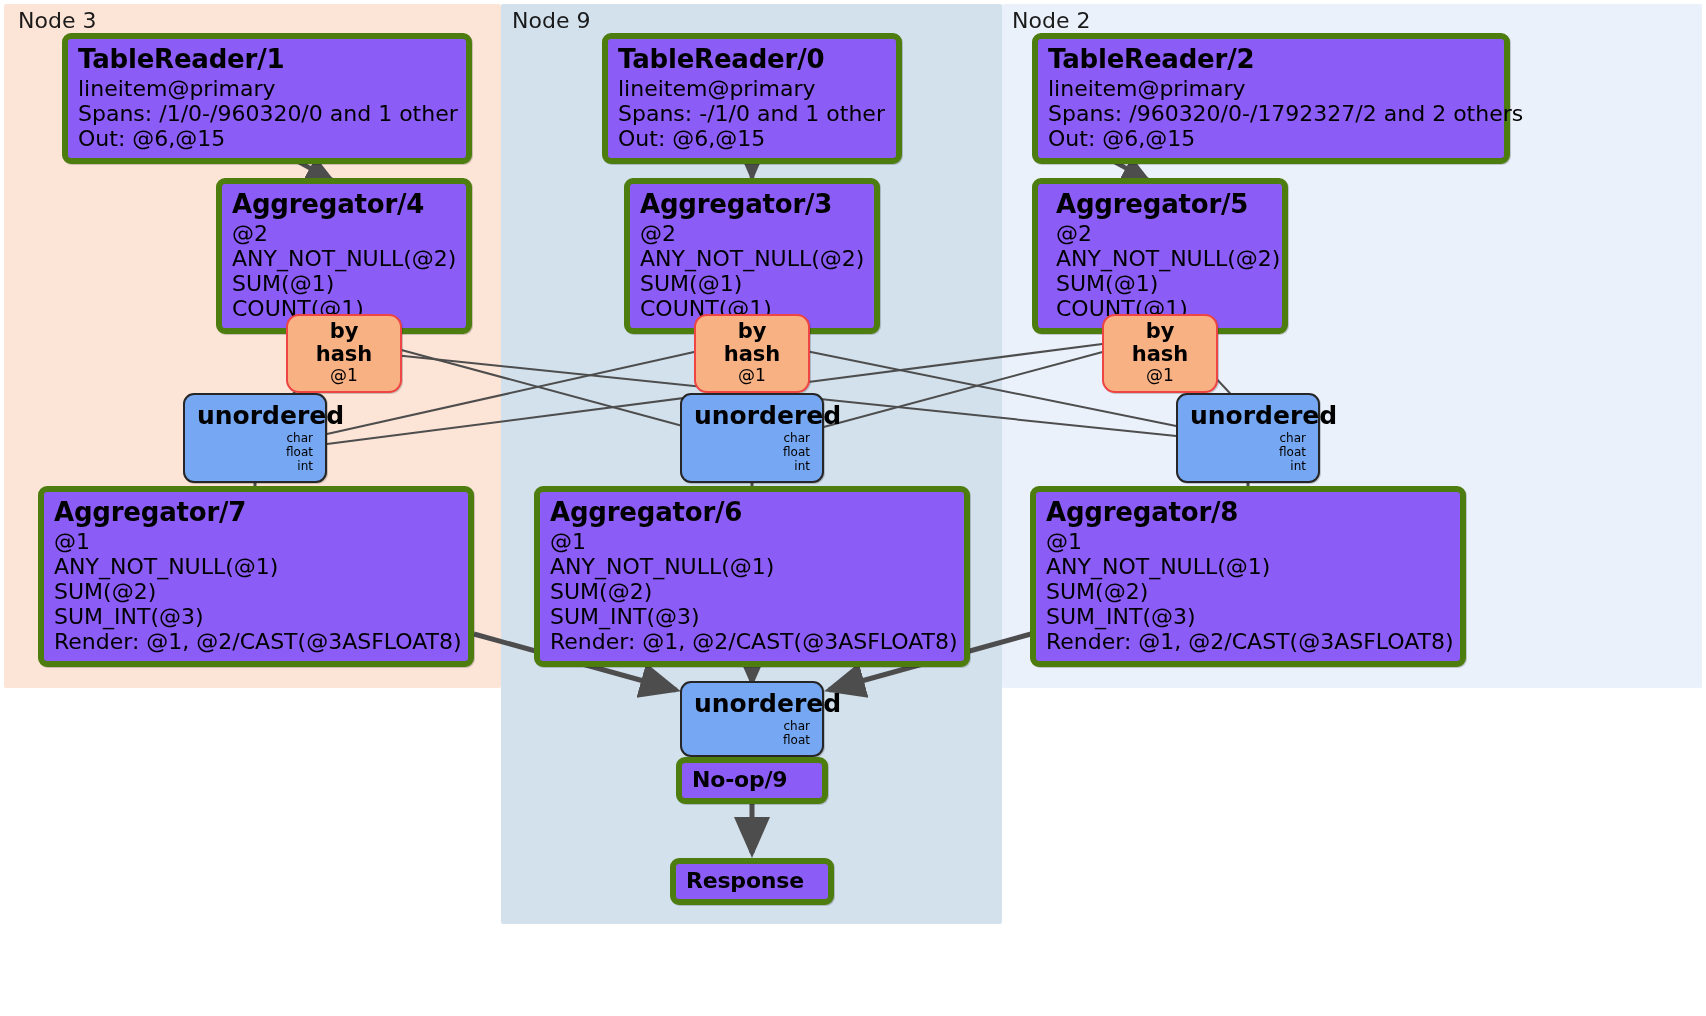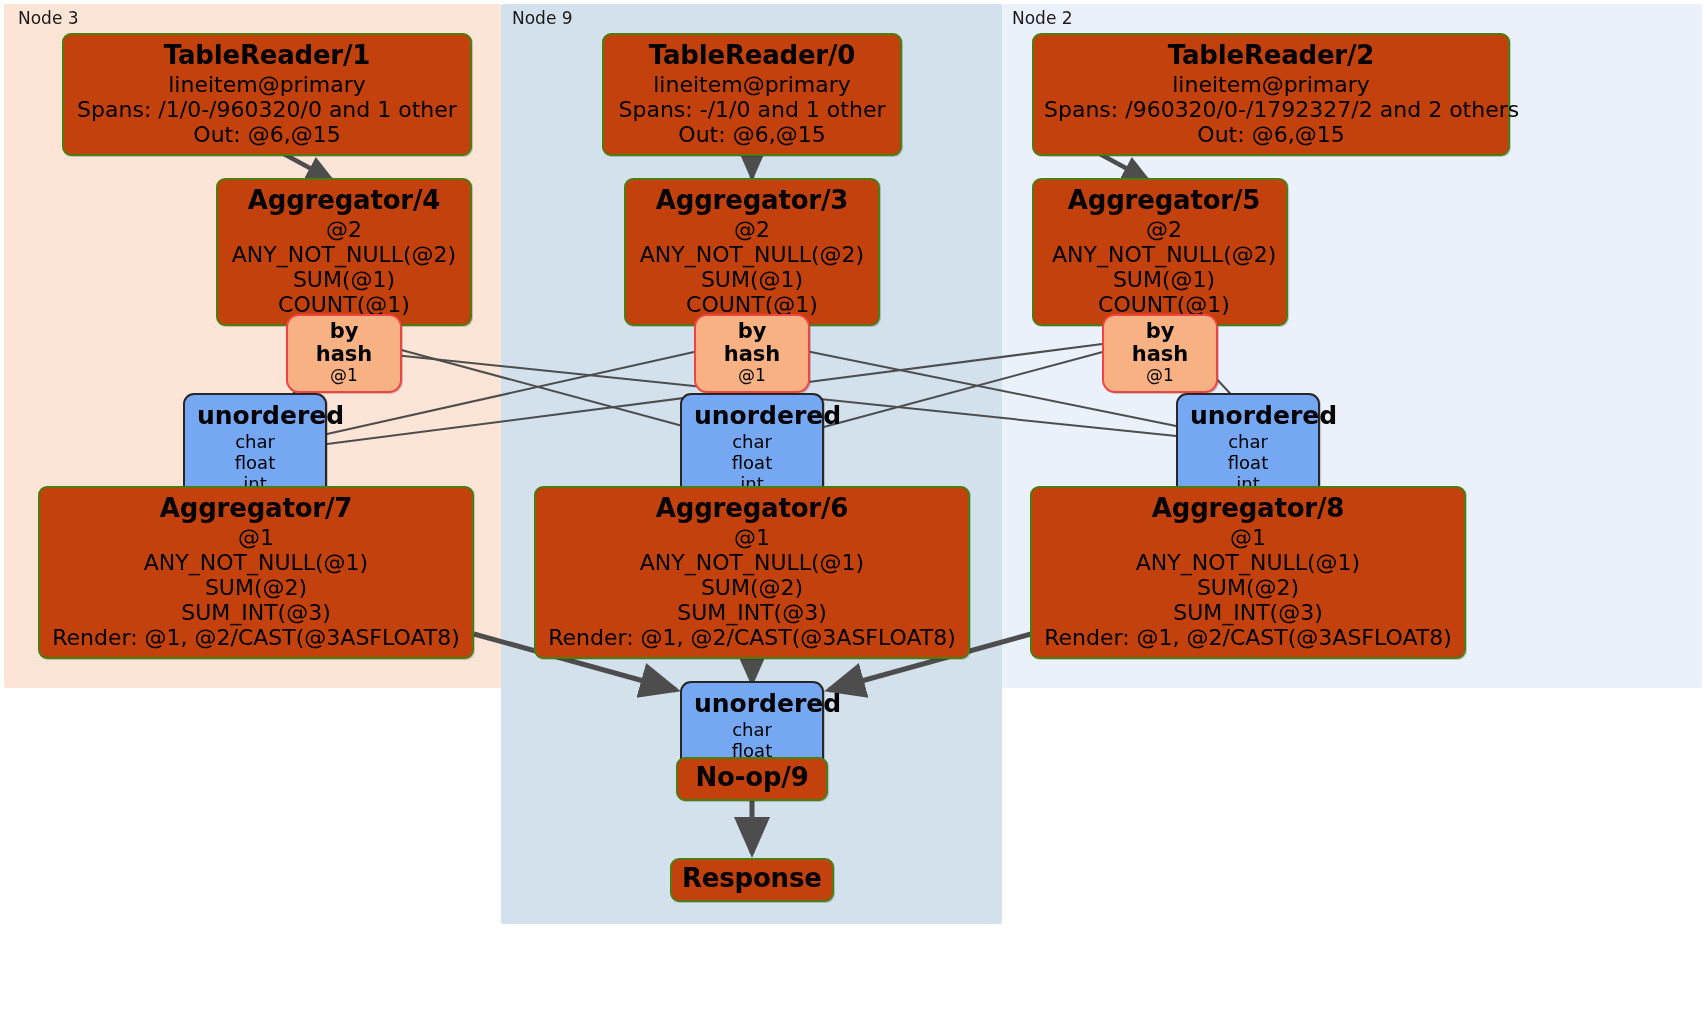--- a/index.html
+++ b/index.html
@@ -16,57 +16,56 @@
     overflow: hidden;
     background: #ffffff;
   }
   
   .lane {
     position: absolute;
     border-radius: 2px;
   }
   .lane-label {
     position: absolute;
-    font-size: 17px;
+    font-size: 22px;
     color: #1a1a1a;
     font-family: "DejaVu Sans", "Liberation Sans", sans-serif;
     white-space: nowrap;
   }
   
   #edges {
     position: absolute;
     left: 0; top: 0;
     width: 1706px; height: 1016px;
     pointer-events: none;
   }
   
   .proc {
     position: absolute;
-    background: #c2410c;
-    border: 2px solid #4d7c0f;
+    background: #8b5cf6;
+    border: 6px solid #4d7c0f;
     border-radius: 9px;
-    text-align: center;
     padding: 6px 10px 7px 10px;
     line-height: 1.14;
     color: #000;
     box-shadow: 1px 1px 0 rgba(0,0,0,0.18);
   }
   .proc .ttl {
     font-weight: bold;
     font-size: 26px;
     letter-spacing: -0.2px;
     display: block;
     margin-bottom: 1px;
   }
   .proc .ln {
     display: block;
     font-size: 22px;
     white-space: nowrap;
   }
-  .proc.compact .ttl { font-size: 26px; margin: 0; }
+  .proc.compact .ttl { font-size: 22px; margin: 0; }
 
   .router {
     position: absolute;
     background: #f8b183;
     border: 2px solid #ef4444;
     border-radius: 13px;
     text-align: center;
     color: #000;
     padding: 4px 14px 6px 14px;
     line-height: 1.1;
@@ -80,21 +79,21 @@
     background: #76a7f2;
     border: 2px solid #262626;
     border-radius: 11px;
     text-align: center;
     color: #000;
     padding: 6px 12px 8px 12px;
     line-height: 1.18;
     box-shadow: 1px 1px 0 rgba(0,0,0,0.18);
   }
   .sync .ttl { font-weight: bold; font-size: 25px; display: block; }
-  .sync .ln  { font-size: 18px; display: block; }
+  .sync .ln  { font-size: 12px; display: block; text-align: right; }
 </style>
 </head>
 <body>
 
 <div id="canvas">
 
   <div class="lane" style="left:4px; top:4px; width:497px; height:684px; background:#fce4d6;"></div>
   <div class="lane" style="left:501px; top:4px; width:501px; height:920px; background:#d2e1ec;"></div>
   <div class="lane" style="left:1002px; top:4px; width:700px; height:684px; background:#ebf1fb;"></div>
 

